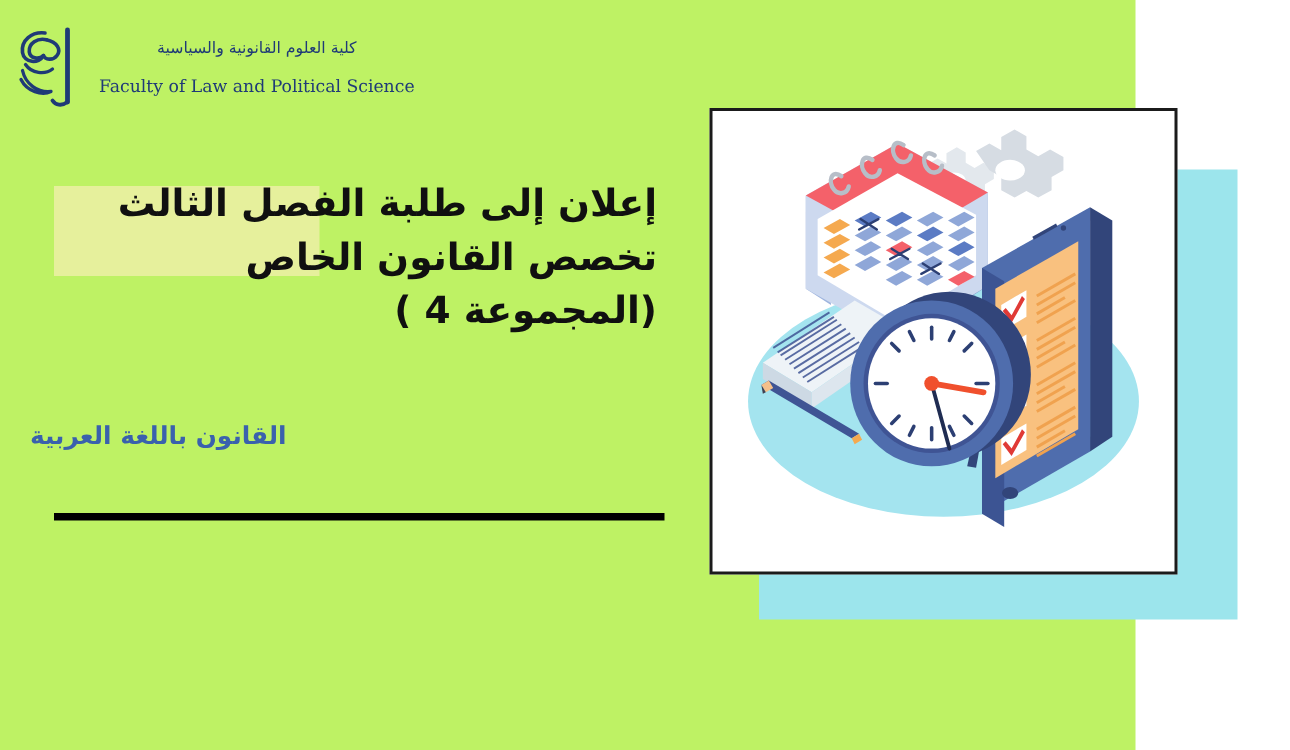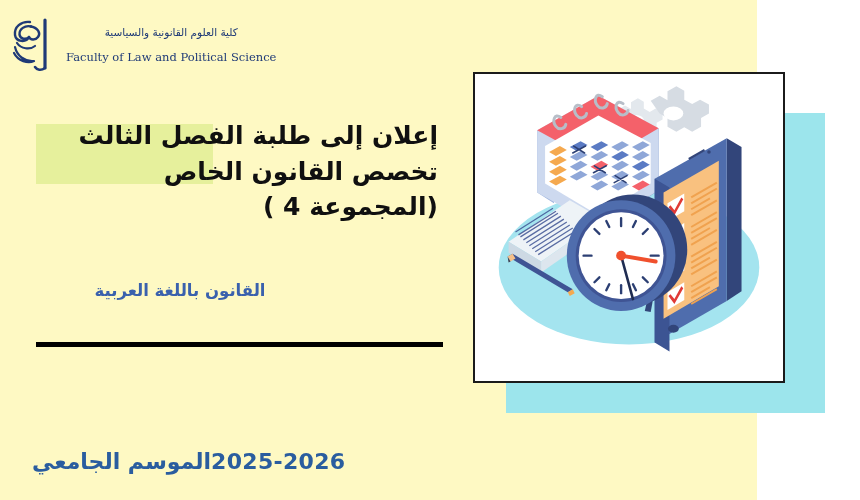--- a/index.html
+++ b/index.html
@@ -13,21 +13,21 @@
     font-family: "DejaVu Sans", "Liberation Sans", sans-serif;
     overflow: hidden;
     position: relative;
   }
 
   .slide {
     position: absolute;
     inset: 0;
     width: 757px;
     height: 500px;
-    background: #fef9c3;
+    background: #bef264;
   }
 
   
   .logo-block {
     position: absolute;
     left: 8px;
     top: 14px;
     width: 320px;
     height: 62px;
     display: flex;
@@ -92,21 +92,21 @@
     padding-right: 2px;
     white-space: pre-line;
   }
 
   
   .subtitle {
     position: absolute;
     left: 20px;
     top: 281px;
     width: 320px;
-    text-align: center;
+    text-align: left;
     direction: rtl;
     color: #3a61ad;
     font-size: 16.5px;
     font-weight: bold;
   }
 
   
   .rule {
     position: absolute;
     left: 36px;
@@ -190,23 +190,20 @@
     <div class="highlight-box"></div>
     <div class="headline">إعلان إلى طلبة الفصل  الثالث
 تخصص القانون الخاص
 (المجموعة 4 )</div>
   </div>
 
   <div class="subtitle">القانون باللغة العربية</div>
 
   <div class="rule"></div>
 
-  <div class="footer-line">
-    <span class="years">2025-2026</span><span>الموسم الجامعي</span>
-  </div>
 
   <div class="teal-shape"></div>
 
   <div class="illus-frame">
     <svg viewBox="0 0 312 311">
 
       <ellipse cx="156" cy="196" rx="132" ry="78" fill="#a4e4ef"></ellipse>
 
       <g>
         <g fill="#e3e8ed">

